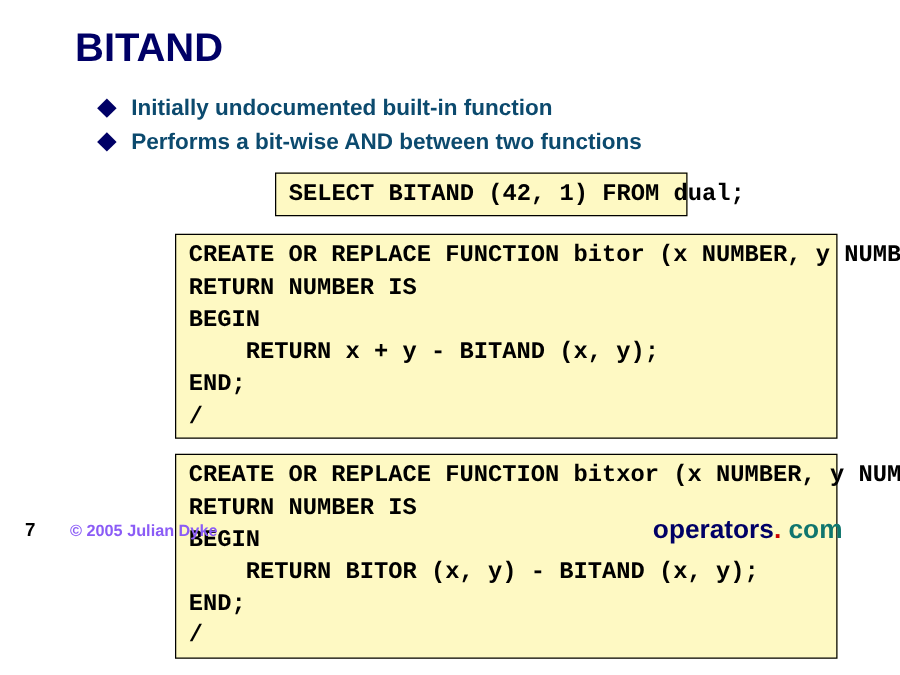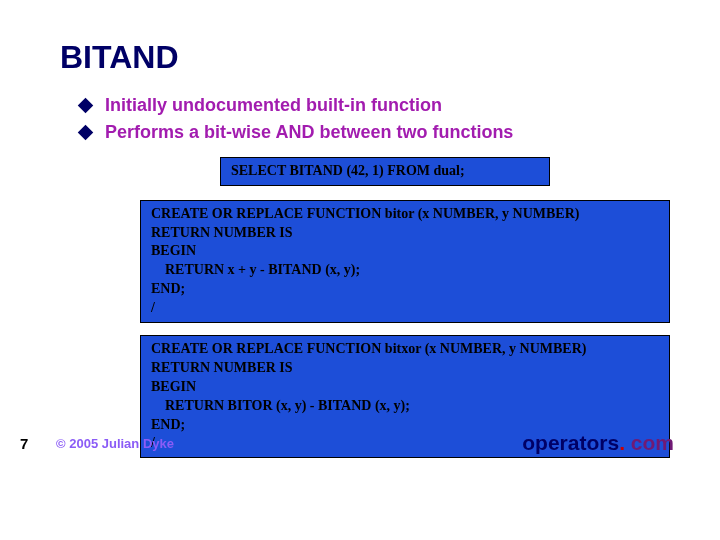--- a/index.html
+++ b/index.html
@@ -10,21 +10,20 @@
     height: 540px;
     font-family: Arial, Helvetica, sans-serif;
     background: #ffffff;
     overflow: hidden;
   }
   .slide {
     width: 720px;
     height: 452px;
     position: relative;
     padding: 20px 50px 0 60px;
-    margin-top: 19px;
   }
   .title {
     font-size: 32px;
     font-weight: bold;
     color: #000066;
     margin: 0 0 18px 0;
   }
   .bullet-row {
     display: flex;
     align-items: flex-start;
@@ -34,28 +33,28 @@
     width: 11px;
     height: 11px;
     background: #000066;
     transform: rotate(45deg);
     flex: 0 0 auto;
     margin: 6px 14px 0 0;
   }
   .bullet-text {
     font-size: 18px;
     font-weight: bold;
-    color: #a21caf;
+    color: #0c4a6e;
     line-height: 1.3;
   }
   .codebox {
     border: 1px solid #000;
-    background: #1d4ed8;
-    font-family: Liberation Serif, serif;
-    font-size: 14px;
+    background: #fef9c3;
+    font-family: Liberation Mono, monospace;
+    font-size: 19px;
     font-weight: bold;
     color: #000;
     padding: 4px 10px;
     white-space: pre;
     line-height: 1.35;
   }
   .codebox.small {
     margin: 12px 0 14px 160px;
     width: 330px;
   }
@@ -85,21 +84,21 @@
     color: #8b5cf6;
     flex: 1;
     margin-left: 8px;
   }
   .brand {
     font-size: 21px;
     font-weight: bold;
     color: #000066;
   }
   .brand .dot { color: #cc0000; }
-  .brand .tld { color: #701a75; text-align: right; }
+  .brand .tld { color: #0f766e; text-align: right; }
 </style>
 </head>
 <body>
 
 <div class="slide">
 
   <h1 class="title">BITAND</h1>
 
   <div class="bullet-row">
     <span class="bullet-icon"></span>

